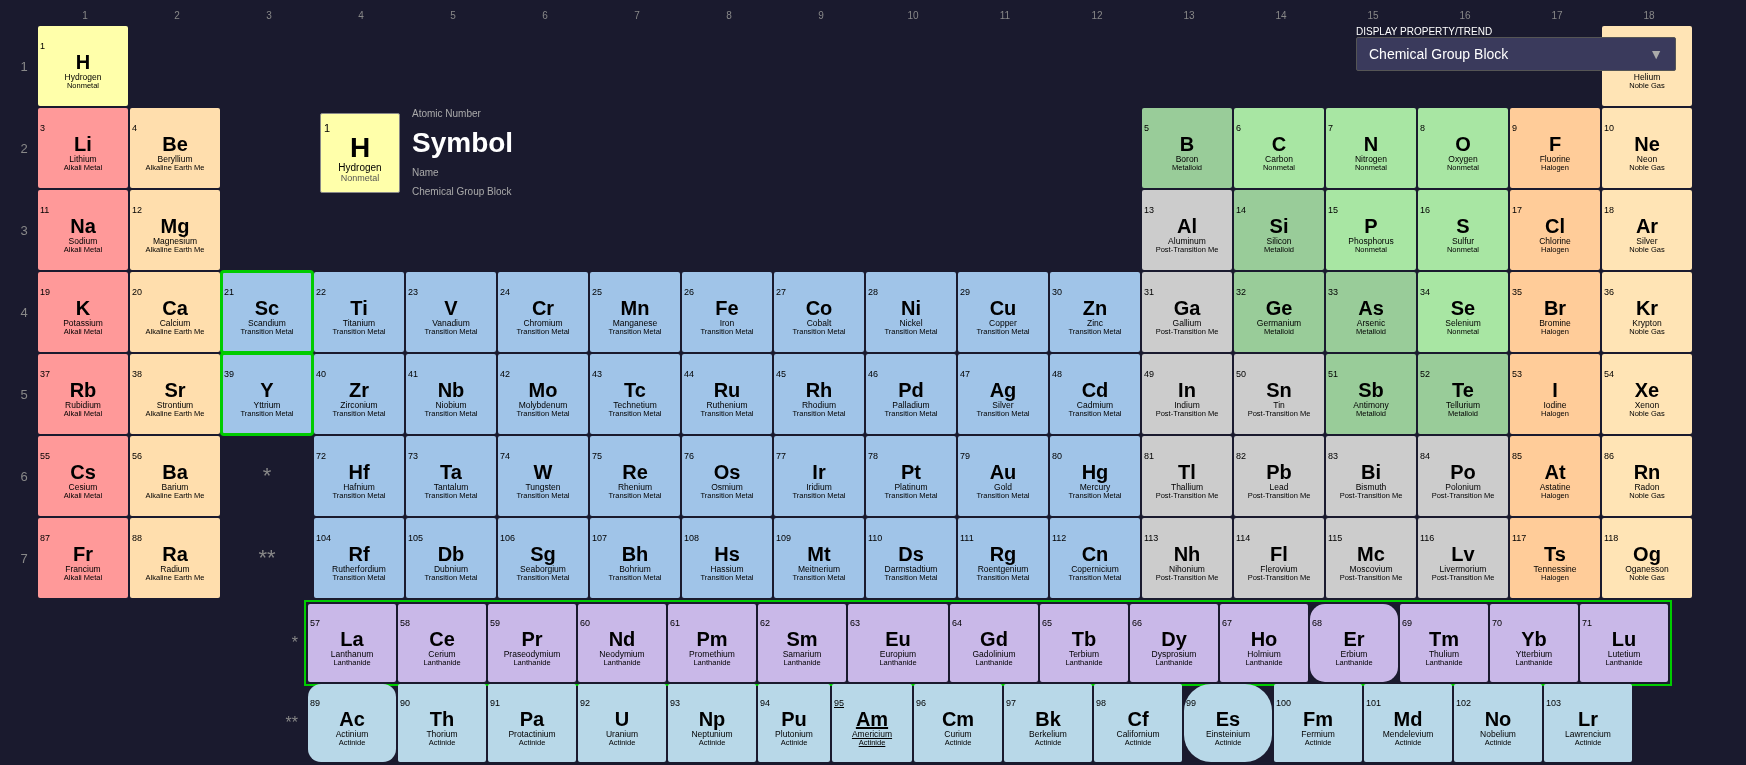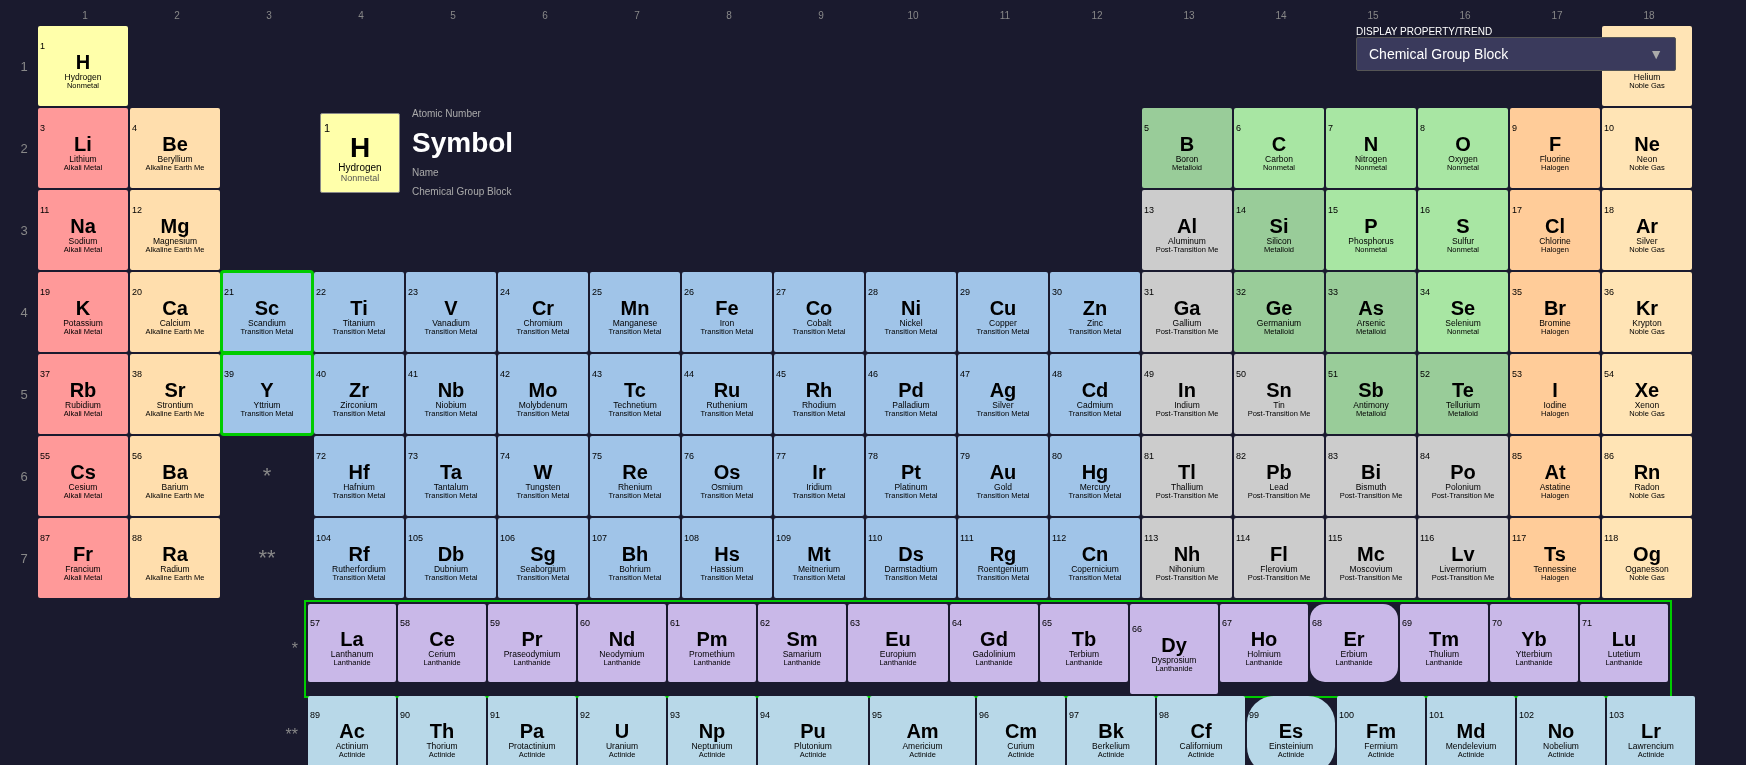--- a/index.html
+++ b/index.html
@@ -820,21 +820,21 @@
     <span class="symbol">Gd</span>
     <span class="name">Gadolinium</span>
     <span class="group">Lanthanide</span>
   </div>
           <div class="element-cell lanthanide" style="width: 88px; height: 78px;">
     <span class="atomic-num">65</span>
     <span class="symbol">Tb</span>
     <span class="name">Terbium</span>
     <span class="group">Lanthanide</span>
   </div>
-          <div class="element-cell lanthanide" style="width: 88px; height: 90px;">
+          <div class="element-cell lanthanide" style="width: 88px; height: 78px;">
     <span class="atomic-num">66</span>
     <span class="symbol">Dy</span>
     <span class="name">Dysprosium</span>
     <span class="group">Lanthanide</span>
   </div>
           <div class="element-cell lanthanide" style="width: 88px; height: 78px;">
     <span class="atomic-num">67</span>
     <span class="symbol">Ho</span>
     <span class="name">Holmium</span>
     <span class="group">Lanthanide</span>
@@ -862,21 +862,21 @@
     <span class="symbol">Lu</span>
     <span class="name">Lutetium</span>
     <span class="group">Lanthanide</span>
   </div>
         </div>
     </div>
 
     <div style="display:flex; gap:2px; margin-left:28px;">
       <div style="width:268px; display:flex; align-items:center; justify-content:flex-end; padding-right:8px; color:#888; font-size:16px;">**</div>
       <div id="actinide-cells" style="display:flex; gap:2px;">
-          <div class="element-cell actinide" style="width: 88px; height: 78px;">
+          <div class="element-cell actinide" style="width: 88px; height: 78px; border-radius: 13px;">
     <span class="atomic-num">89</span>
     <span class="symbol">Ac</span>
     <span class="name">Actinium</span>
     <span class="group">Actinide</span>
   </div>
           <div class="element-cell actinide" style="width: 88px; height: 78px;">
     <span class="atomic-num">90</span>
     <span class="symbol">Th</span>
     <span class="name">Thorium</span>
     <span class="group">Actinide</span>
@@ -892,27 +892,27 @@
     <span class="symbol">U</span>
     <span class="name">Uranium</span>
     <span class="group">Actinide</span>
   </div>
           <div class="element-cell actinide" style="width: 88px; height: 78px;">
     <span class="atomic-num">93</span>
     <span class="symbol">Np</span>
     <span class="name">Neptunium</span>
     <span class="group">Actinide</span>
   </div>
-          <div class="element-cell actinide" style="width: 110px; height: 78px;">
+          <div class="element-cell actinide" style="width: 72px; height: 78px;">
     <span class="atomic-num">94</span>
     <span class="symbol">Pu</span>
     <span class="name">Plutonium</span>
     <span class="group">Actinide</span>
   </div>
-          <div class="element-cell actinide" style="width: 105px; height: 78px;">
+          <div class="element-cell actinide" style="width: 80px; height: 78px; text-decoration: underline;">
     <span class="atomic-num">95</span>
     <span class="symbol">Am</span>
     <span class="name">Americium</span>
     <span class="group">Actinide</span>
   </div>
           <div class="element-cell actinide" style="width: 88px; height: 78px;">
     <span class="atomic-num">96</span>
     <span class="symbol">Cm</span>
     <span class="name">Curium</span>
     <span class="group">Actinide</span>

